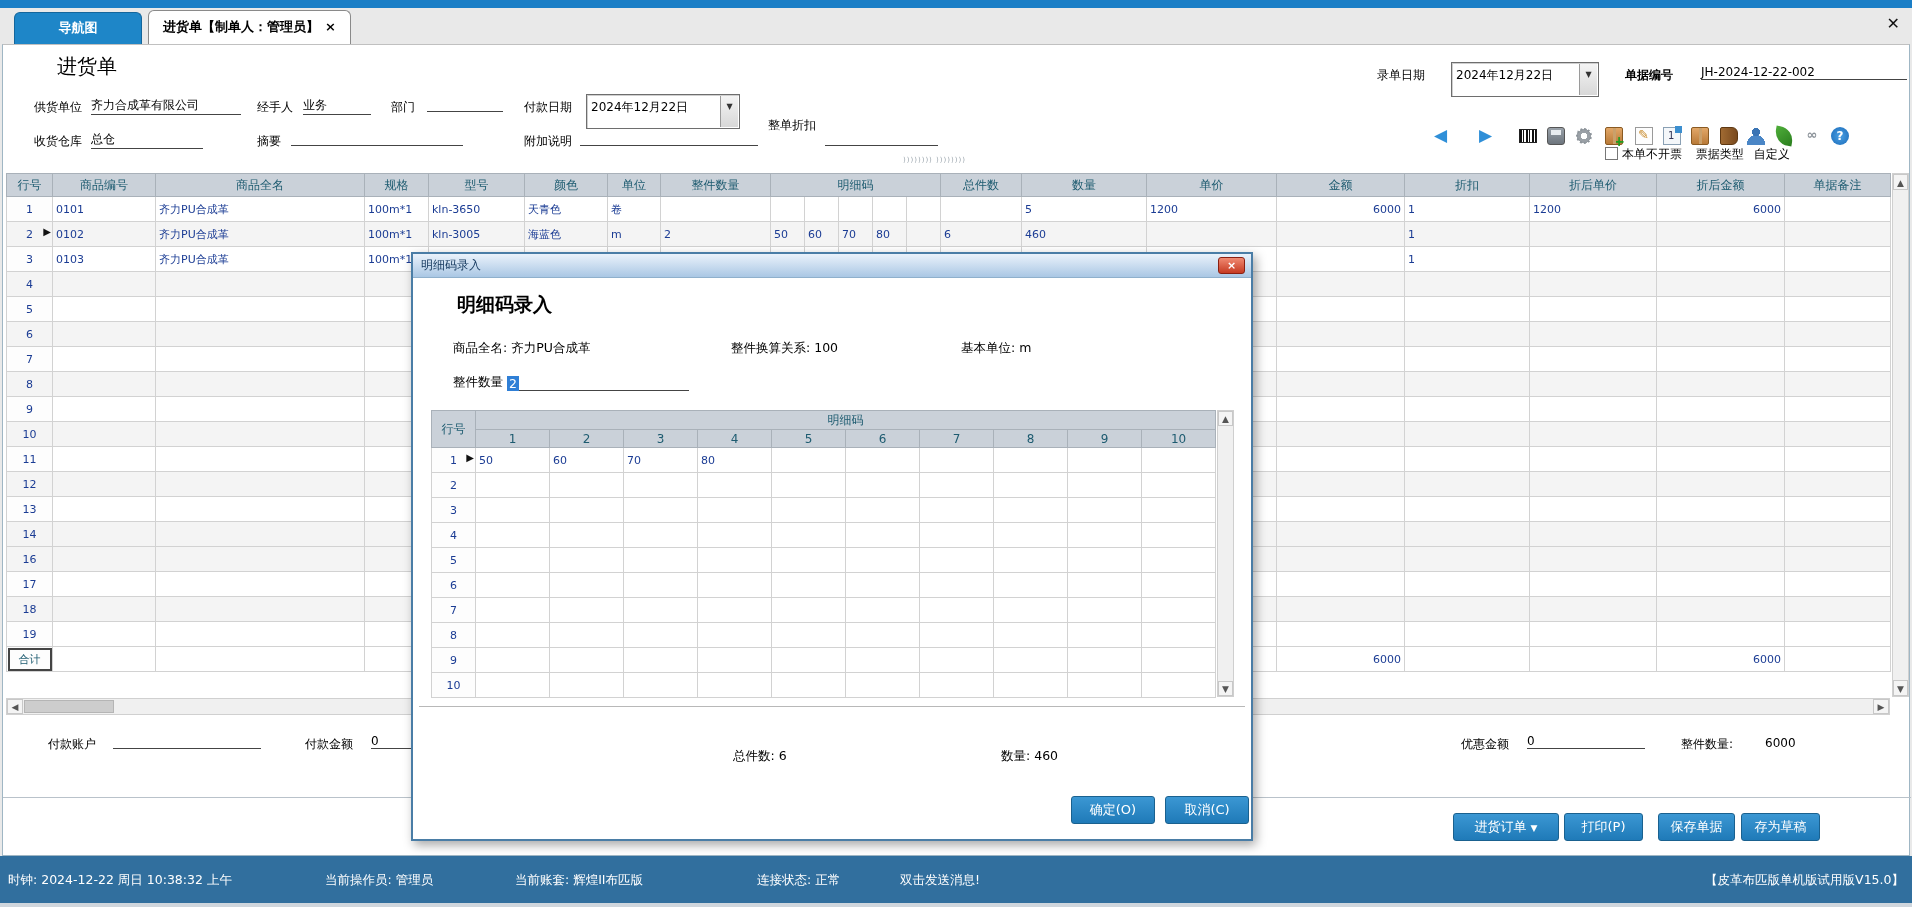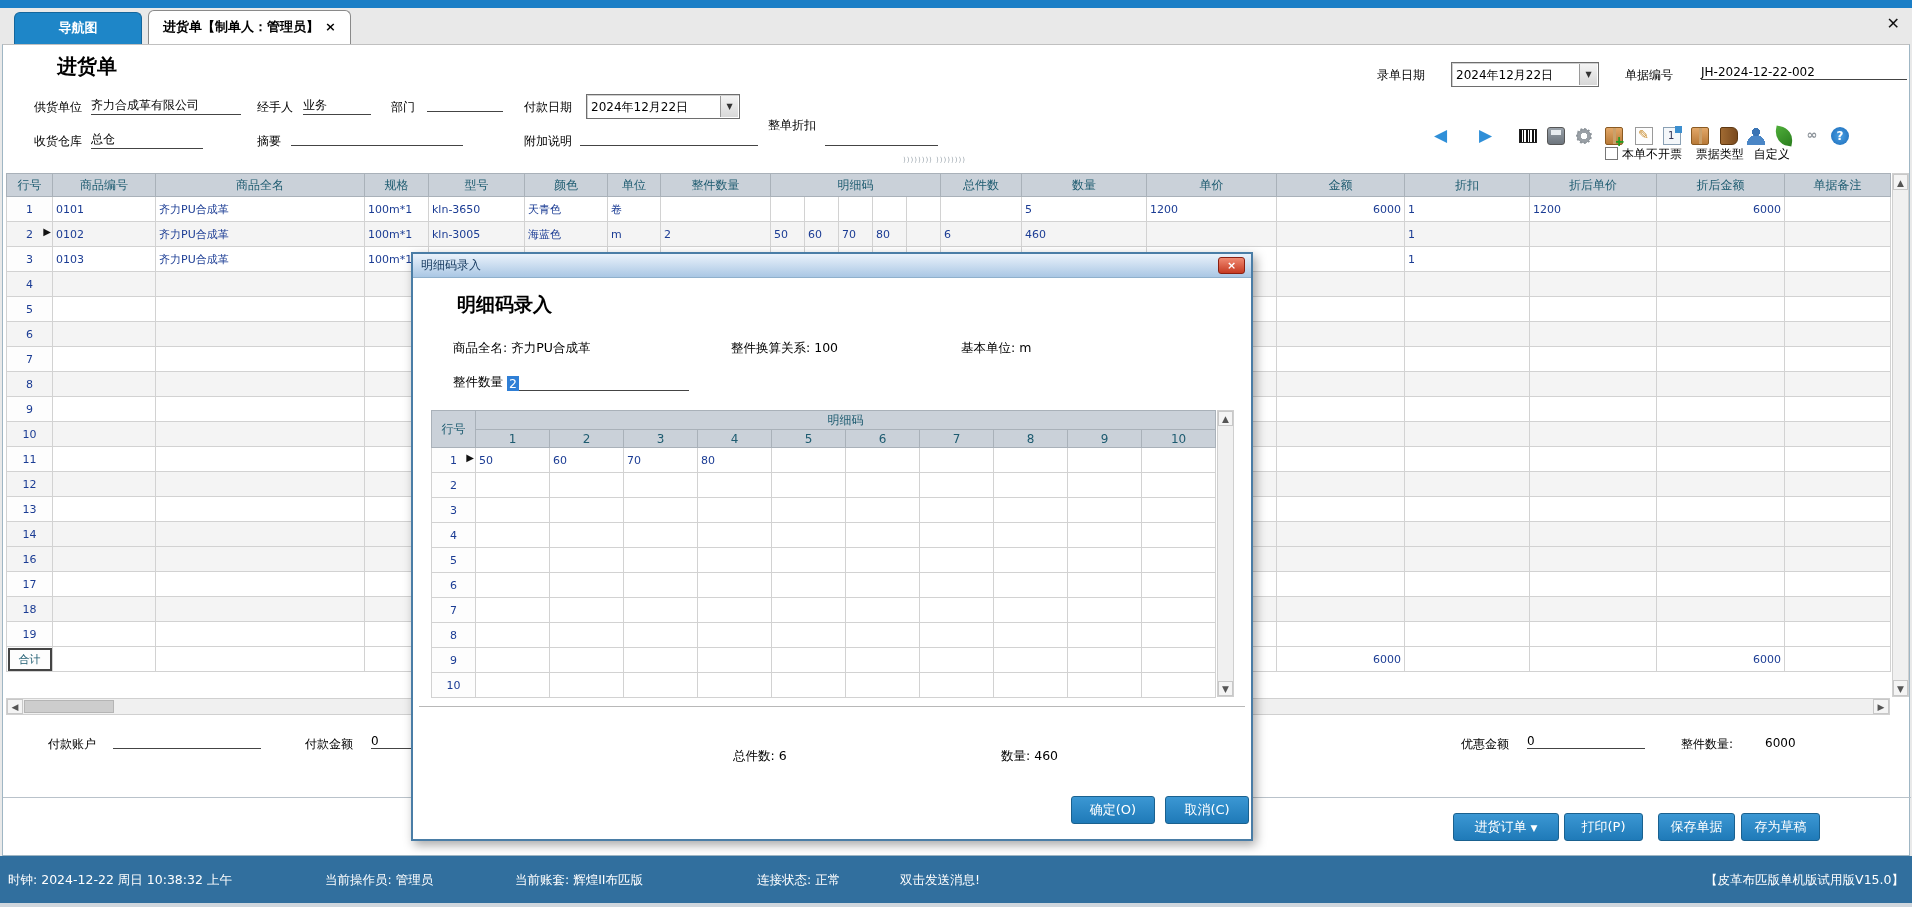--- a/index.html
+++ b/index.html
@@ -11,24 +11,24 @@
   .top-strip { position:absolute; left:0; top:0; width:1912px; height:8px; background:#1a7ec6; }
   .tab-bar { position:absolute; left:0; top:8px; width:1912px; height:36px; background:#e9e9e9; }
   .tab-active { position:absolute; left:14px; top:4px; width:128px; height:32px; background:#1e86c8; color:#fff; font-weight:bold; font-size:13px; text-align:center; line-height:30px; border-radius:6px 6px 0 0; border:1px solid #14669c; border-bottom:none; }
   .tab-doc { position:absolute; left:148px; top:2px; height:34px; padding:0 14px; background:#fff; border:1px solid #8a8a8a; border-bottom:none; border-radius:6px 6px 0 0; font-weight:bold; font-size:13px; line-height:32px; }
   .tab-doc .tclose { font-weight:bold; margin-left:6px; }
   .win-close { position:absolute; right:12px; top:6px; font-size:16px; font-weight:bold; color:#111; cursor:pointer; }
 
   
   .content { position:absolute; left:2px; top:44px; width:1908px; height:812px; background:#fff; border:1px solid #9fb6c4; border-top:1px solid #c0c0c0; }
   .abs { position:absolute; white-space:nowrap; }
-  .doc-title { font-size:20px; font-weight:bold; }
+  .doc-title { font-size:20px; font-weight:normal; }
   .uline { display:inline-block; border-bottom:1px solid #444; height:15px; vertical-align:bottom; }
   .val-u { border-bottom:1px solid #444; }
-  .combo { position:absolute; height:25px; border:1px solid #6e6e6e; background:#fff; box-shadow:inset 1px 1px 0 #cfcfcf; }
+  .combo { position:absolute; height:35px; border:1px solid #6e6e6e; background:#fff; box-shadow:inset 1px 1px 0 #cfcfcf; }
   .combo .cval { position:absolute; left:4px; top:4px; font-size:12px; }
   .combo .cbtn { position:absolute; right:1px; top:1px; bottom:1px; width:18px; background:linear-gradient(#f4f4f4,#d8d8d8); border-left:1px solid #9a9a9a; text-align:center; color:#333; font-size:8px; line-height:21px; }
   .grip { color:#9aa4ac; font-size:7px; letter-spacing:1px; }
 
   
   .navarrow { font-size:17px; color:#2f8fd8; }
   .ticon { position:absolute; width:18px; height:18px; display:inline-block; }
   .i-barcode { height:14px; top:2px; background:repeating-linear-gradient(90deg,#111 0 2px,#fff 2px 3px,#111 3px 4px,#fff 4px 6px); border:1px solid #222; }
   .i-print { background:linear-gradient(#9aa2aa,#6d757d); border-radius:3px; border:1px solid #555; }
   .i-print::after { content:""; position:absolute; left:3px; top:2px; width:10px; height:5px; background:#e8ecef; }
@@ -100,21 +100,21 @@
 
   <div class="content">
 
     <div class="abs doc-title" style="left:54px; top:8px;">进货单</div>
 
     <div class="abs" style="left:1374px; top:22px;">录单日期</div>
     <div class="combo" style="left:1448px; top:17px; width:148px;">
       <span class="cval">2024年12月22日</span>
       <span class="cbtn">▼</span>
     </div>
-    <div class="abs" style="left:1622px; top:22px;">单据编号</div>
+    <div class="abs" style="left:1622px; top:22px;font-weight:bold;">单据编号</div>
     <div class="abs val-u" style="left:1698px; top:20px; width:206px;">JH-2024-12-22-002</div>
 
     <div class="abs" style="left:31px; top:54px;">供货单位</div>
     <div class="abs val-u" style="left:88px; top:52px; width:150px;">齐力合成革有限公司</div>
     <div class="abs" style="left:254px; top:54px;">经手人</div>
     <div class="abs val-u" style="left:300px; top:52px; width:68px;">业务</div>
     <div class="abs" style="left:388px; top:54px;">部门</div>
     <span class="uline abs" style="left:424px; top:52px; width:76px;"></span>
     <div class="abs" style="left:521px; top:54px;">付款日期</div>
     <div class="combo" style="left:583px; top:49px; width:154px;">

